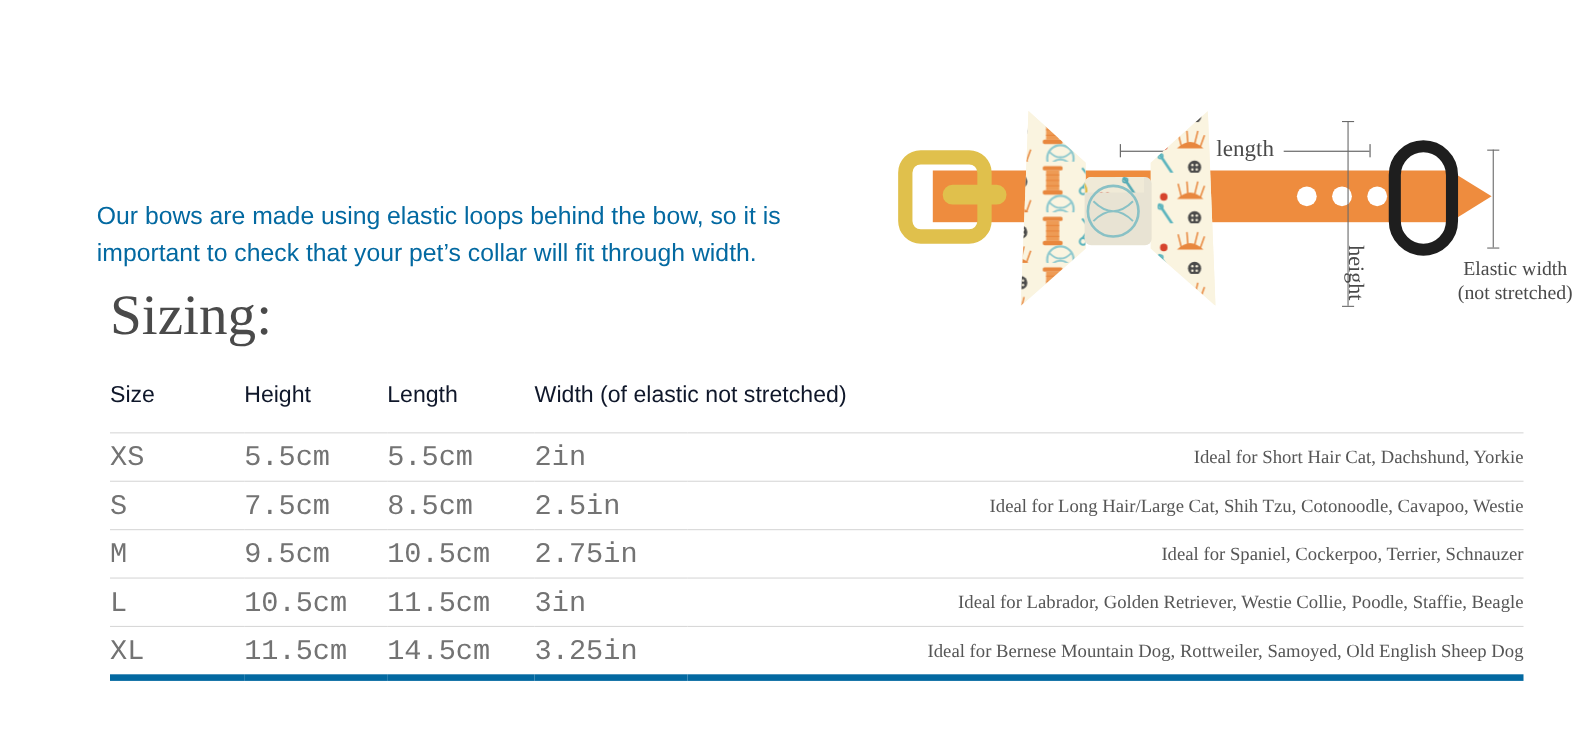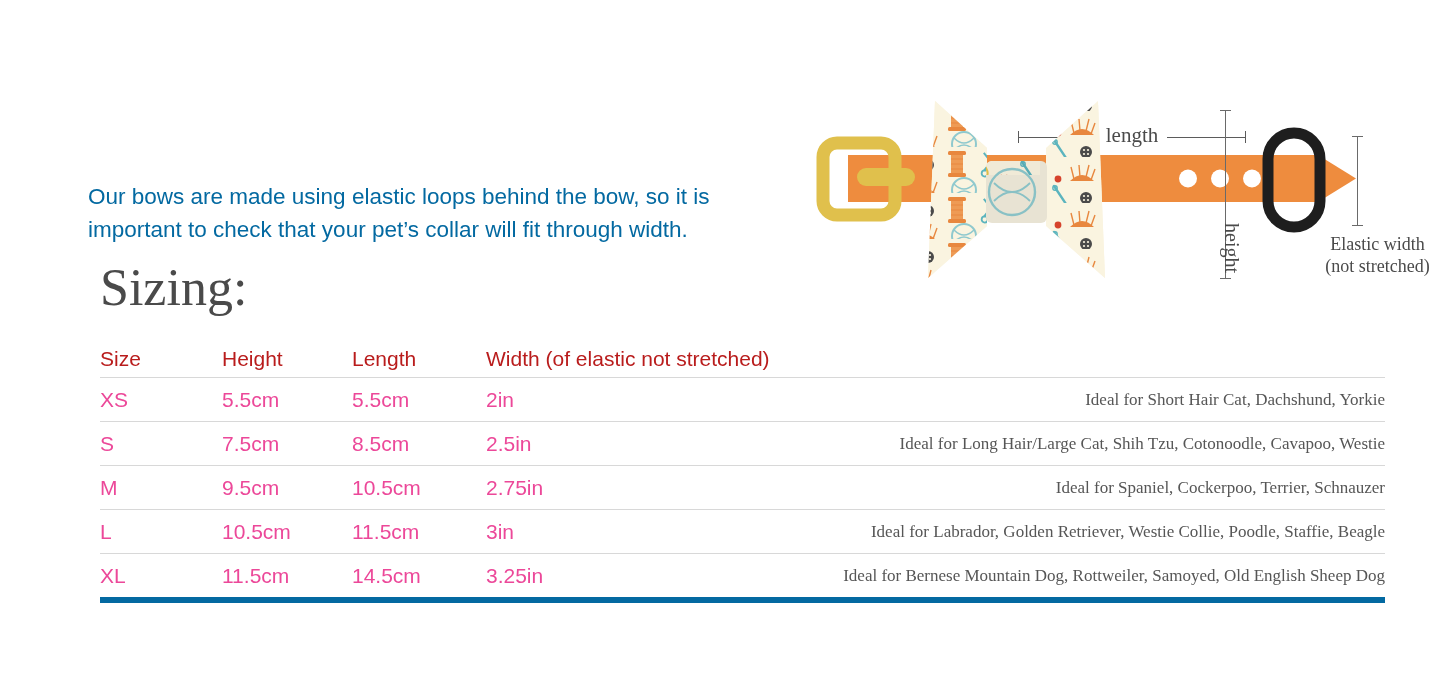--- a/index.html
+++ b/index.html
@@ -38,29 +38,29 @@
     width:1285px;
     border-collapse:collapse;
   }
   .table td,.table th{
     padding:0;margin:0;text-align:left;vertical-align:middle;
     font-weight:400;
   }
   .table thead th{
     height:33px;
     font-family:"Liberation Sans", sans-serif;
-    font-size:21px;color:#b91c1c;font-weight:400;
-    padding-bottom:2px;
+    font-size:21px;color:#0f172a;font-weight:400;
+    padding-bottom:18px;
   }
   .table tbody tr{border-top:1px solid #d8d8d8;}
   .table tbody tr:last-child{border-bottom:6px solid #0369a1;}
   .table tbody td{
     height:43px;
-    font-family:Liberation Sans, sans-serif;
-    font-size:21px;color:#ec4899;
+    font-family:Liberation Mono, monospace;
+    font-size:26px;color:#737373;
   }
   .table td.desc,.table th.desc{
     font-family:"Liberation Serif", serif;
     font-size:17px;color:#565656;text-align:right;
   }
   .c-size{width:122px;}
   .c-height{width:130px;}
   .c-length{width:134px;}
   .c-width{width:139px;}
 

